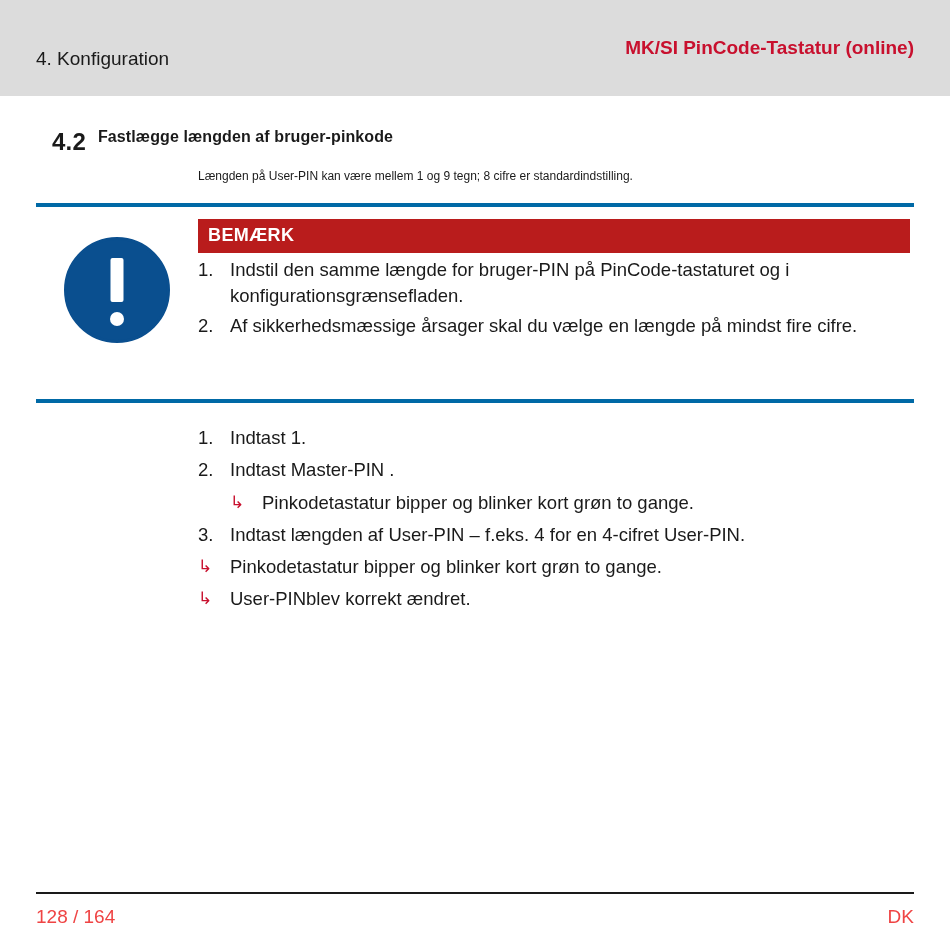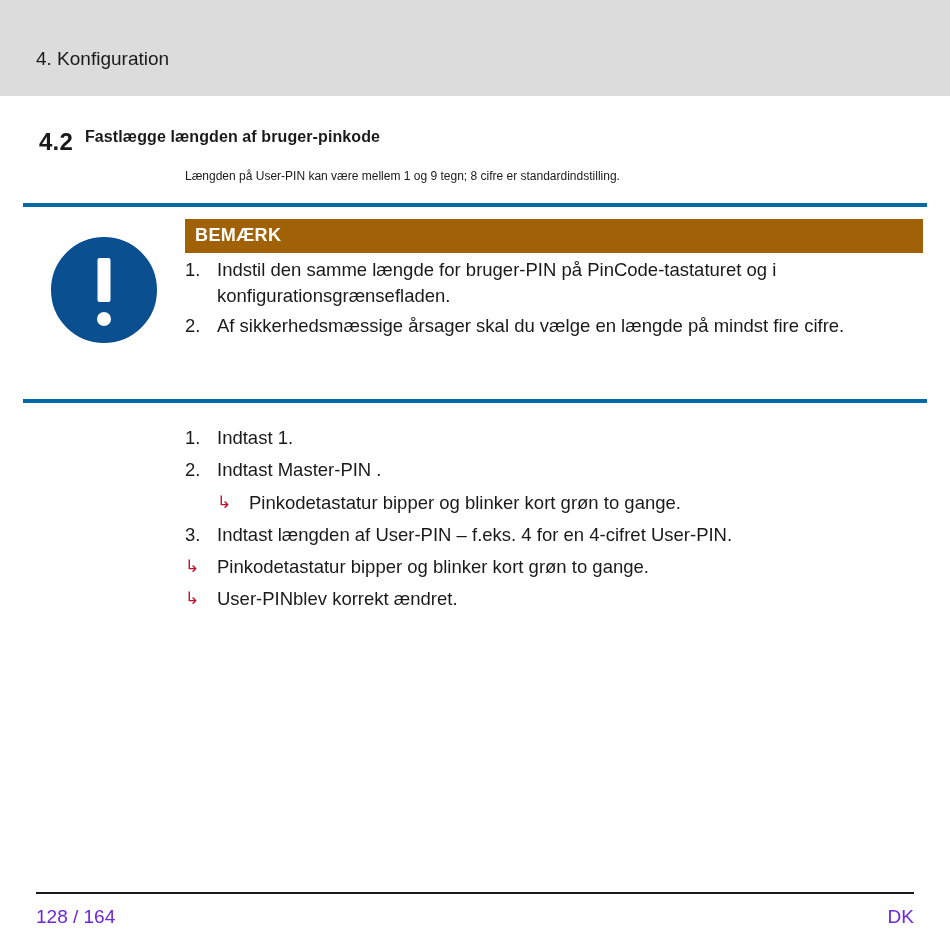--- a/index.html
+++ b/index.html
@@ -35,21 +35,21 @@
     font-weight: bold;
     color: #c8102e;
     text-align: right;
     margin-top: 22px;
     width: 300px;
     line-height: 1.45;
   }
 
   
   .page {
-    padding: 0 23px;
+    padding: 0 36px;
   }
 
   .section-title-row {
     display: flex;
     margin-top: 32px;
   }
   .section-num {
     width: 62px;
     flex: 0 0 62px;
     font-size: 24px;
@@ -120,21 +120,21 @@
     left: 50%;
     transform: translateX(-50%);
     top: 72px;
     width: 14px;
     height: 14px;
     background: #ffffff;
     border-radius: 50%;
   }
   .note-body { flex: 1 1 auto; padding-right: 4px; }
   .note-title-bar {
-    background: #a16207;
+    background: #b91c1c;
     color: #ffffff;
     font-size: 18px;
     font-weight: bold;
     padding: 6px 10px 7px 10px;
     letter-spacing: 0.4px;
   }
   .note-text {
     font-size: 18.5px;
     line-height: 1.42;
     margin-top: 8px;
@@ -188,28 +188,29 @@
   .footer {
     position: absolute;
     left: 36px;
     right: 36px;
     bottom: 22px;
     border-top: 2px solid #1a1a1a;
     padding-top: 12px;
     display: flex;
     justify-content: space-between;
     font-size: 19px;
-    color: #6d28d9;
+    color: #ef4444;
   }
 </style>
 </head>
 <body>
 
 <div class="header">
   <div class="header-left">4. Konfiguration</div>
+  <div class="header-right">MK/SI PinCode-Tastatur (online)</div>
 </div>
 
 <div class="page">
 
   <div class="section-title-row">
     <div class="section-num">4.2</div>
     <div class="section-heading">Fastlægge længden af bruger-pinkode</div>
   </div>
 
   <div class="intro">Længden på User-PIN kan være mellem 1 og 9 tegn; 8 cifre er standardindstilling.</div>

